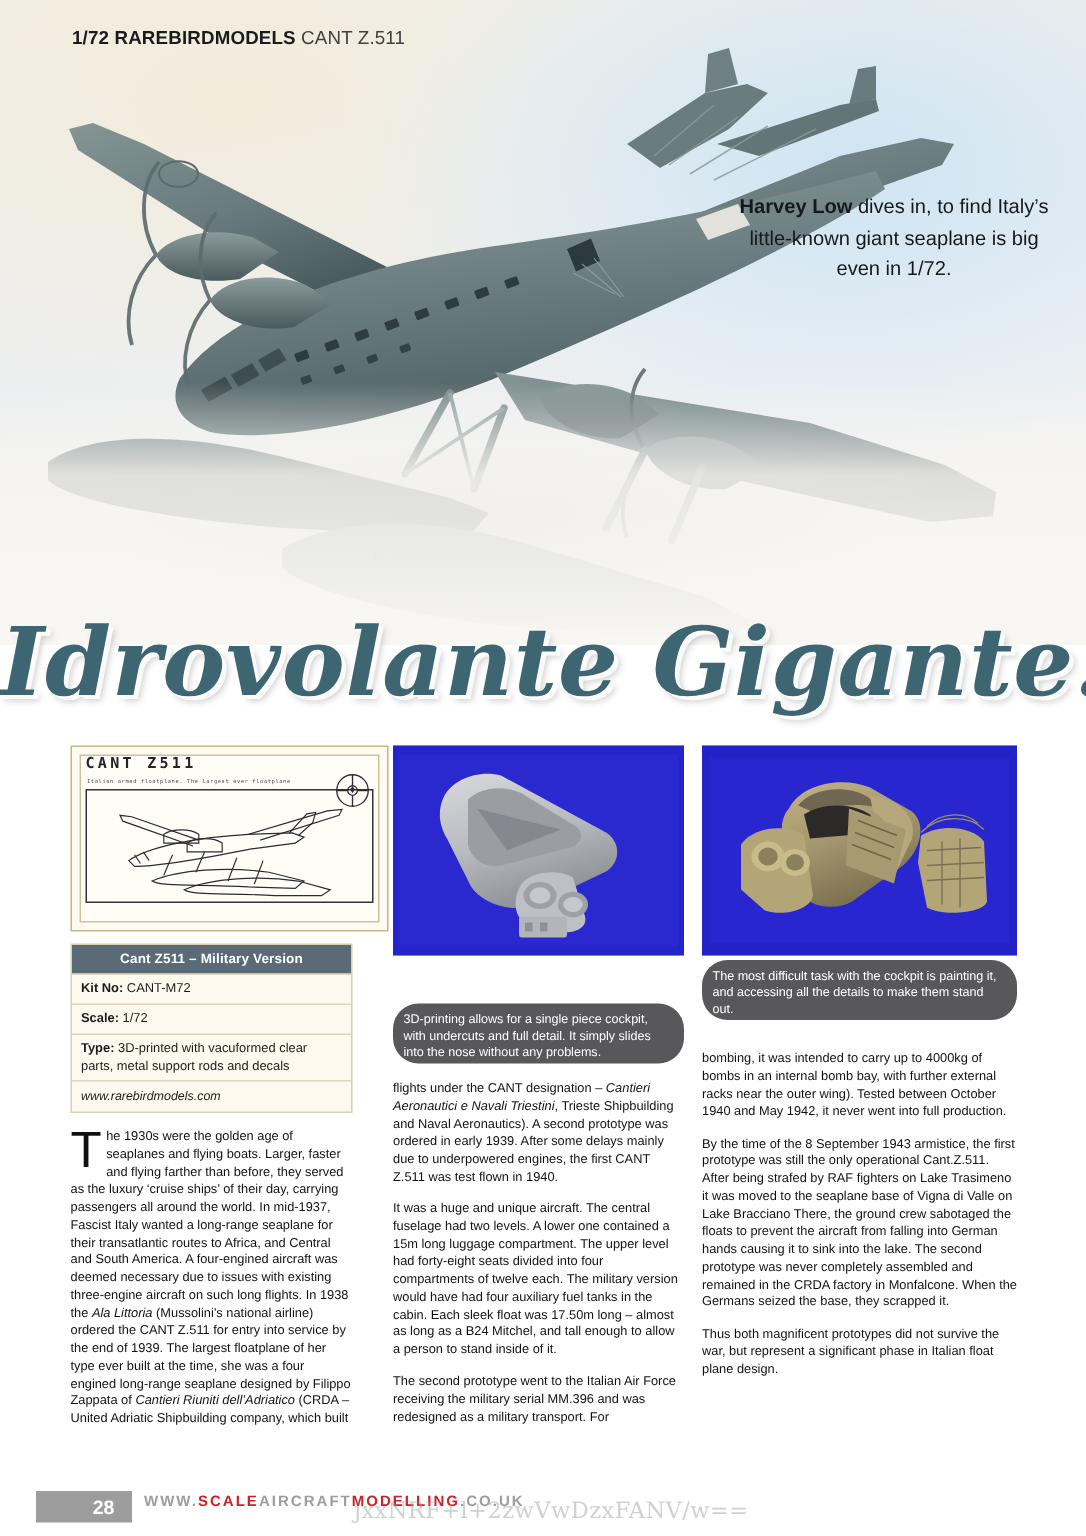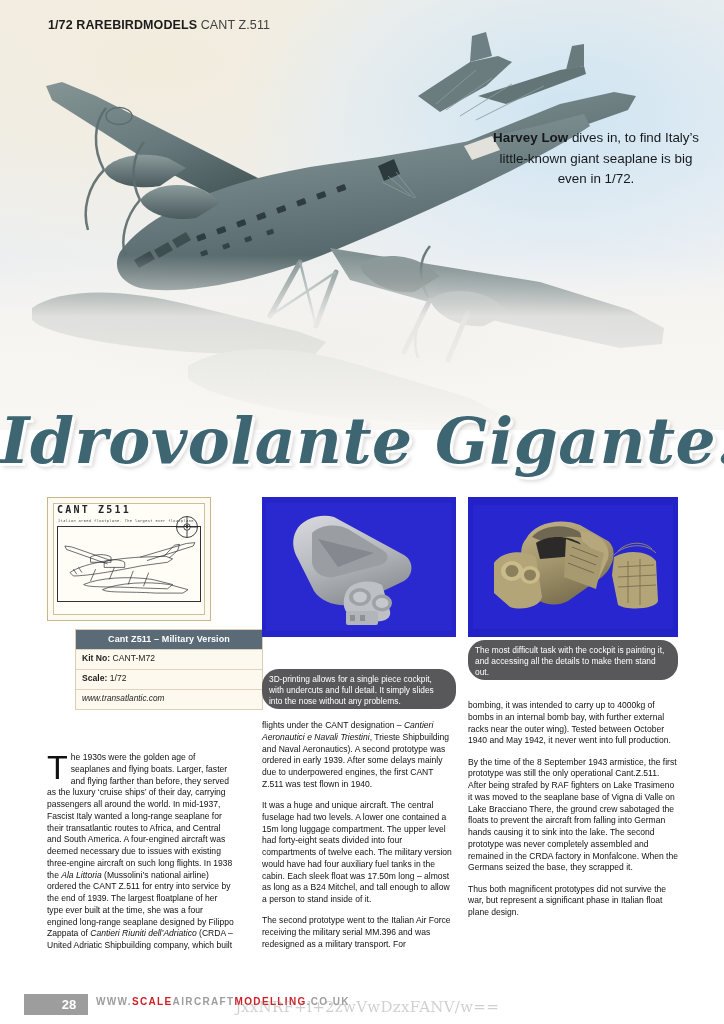--- a/index.html
+++ b/index.html
@@ -98,21 +98,21 @@
       1.5px 1.5px 0 #ffffff,
       3px 3px 0 rgba(255,255,255,0.85),
       4px 4px 4px rgba(120,120,120,0.35);
     white-space: nowrap;
   }
 
   
   .boxart {
     position: absolute;
     left: 47px; top: 497px;
-    width: 164px; height: 124px;
+    width: 212px; height: 124px;
     background: #fdfaf1;
     border: 1px solid #c9b585;
     box-sizing: border-box;
     overflow: hidden;
   }
   .boxart-inner {
     position: absolute;
     inset: 5px;
     border: 1px solid #cdbf9a;
     background: #fffdf6;
@@ -181,21 +181,20 @@
   .spec {
     position: absolute;
     left: 47px; top: 629px;
     width: 188px;
     background: #fdf9ee;
     border: 1px solid #d9cfb4;
     box-sizing: border-box;
     font-size: 8.6px;
     line-height: 11.6px;
     color: #1c1c1c;
-    margin-left: 28px;
   }
   .spec-head {
     background: #5a6b77;
     color: #ffffff;
     font-weight: bold;
     font-size: 9px;
     text-align: center;
     padding: 3.5px 4px;
     letter-spacing: 0.1px;
   }
@@ -467,21 +466,24 @@
   </div>
 
   <div class="spec">
     <div class="spec-head">Cant Z511 – Military Version</div>
     <div class="spec-row">
       <b>Kit No:</b><span> CANT-M72</span>
     </div>
     <div class="spec-row">
       <b>Scale:</b><span> 1/72</span>
     </div>
-    <div class="spec-url">www.transatlantic.com</div>
+    <div class="spec-row">
+      <b>Type:</b><span> 3D-printed with vacuformed clear parts, metal support rods and decals</span>
+    </div>
+    <div class="spec-url">www.rarebirdmodels.com</div>
   </div>
 
   <div class="photo2">
     <svg viewBox="0 0 194 140" width="194" height="140">
       <defs>
         <linearGradient id="resinG" x1="0" y1="0" x2="0.4" y2="1">
           <stop offset="0%" stop-color="#d9dade"></stop>
           <stop offset="55%" stop-color="#b7babf"></stop>
           <stop offset="100%" stop-color="#8f9398"></stop>
         </linearGradient>

